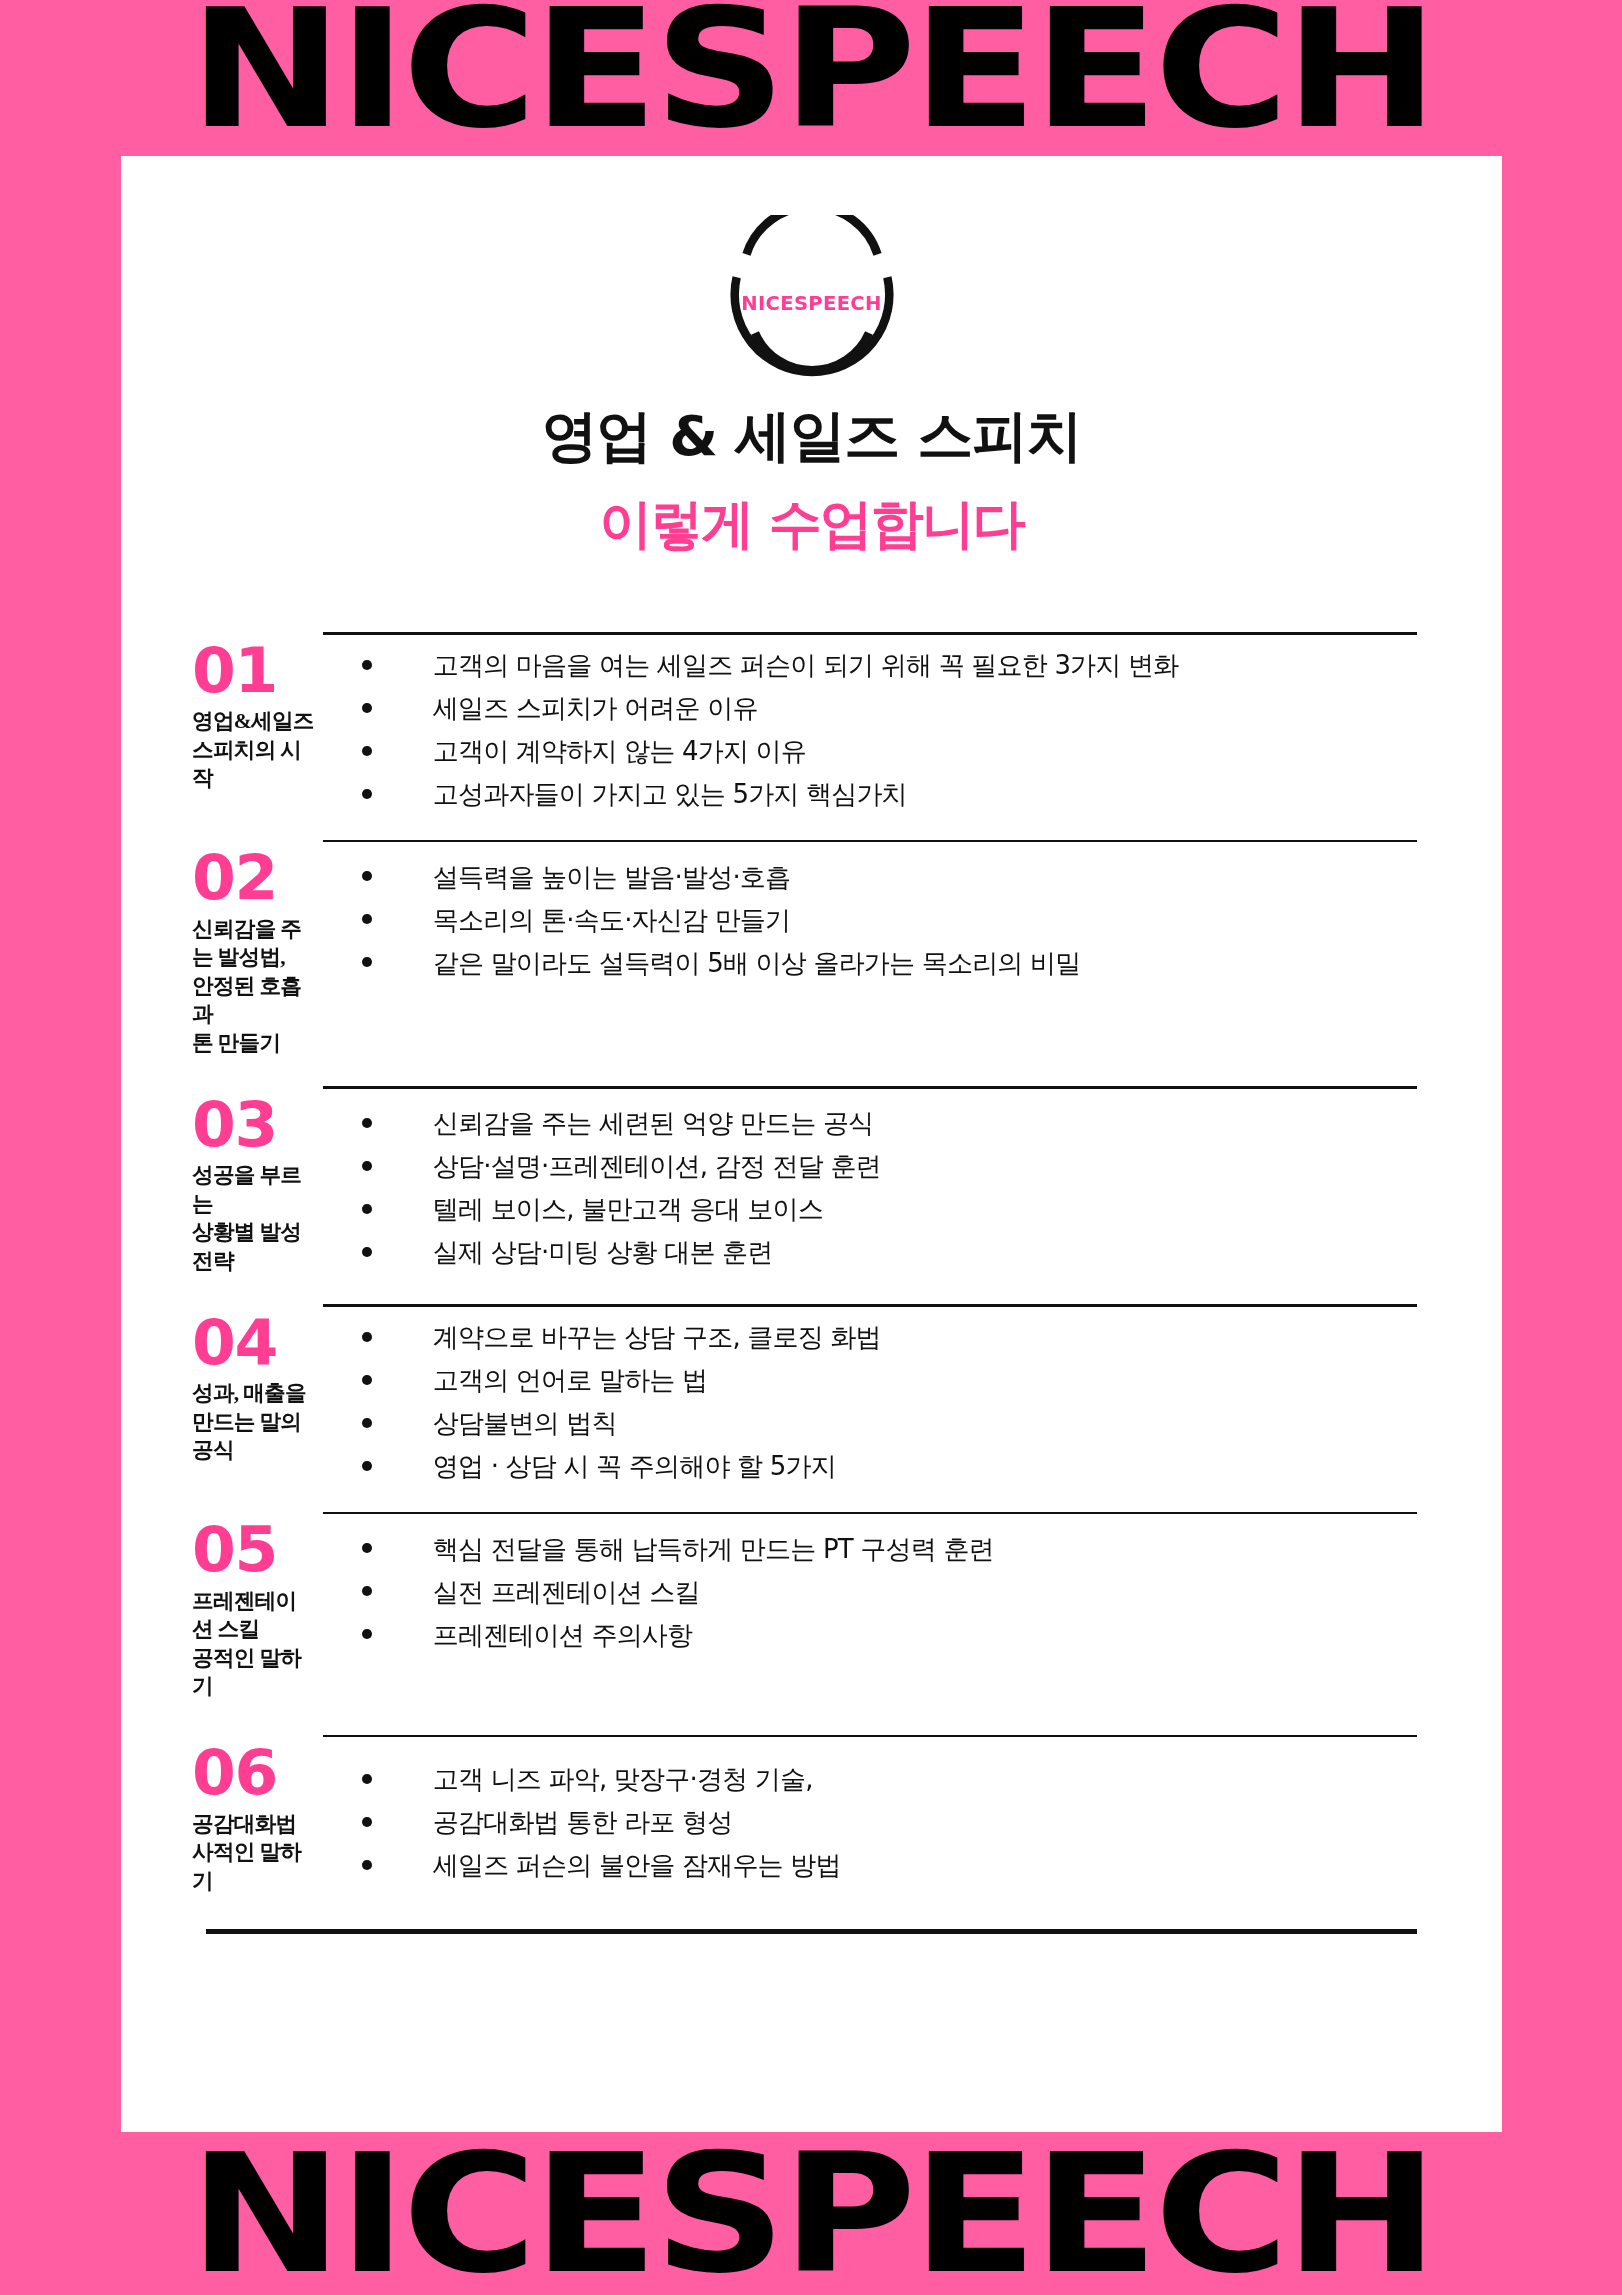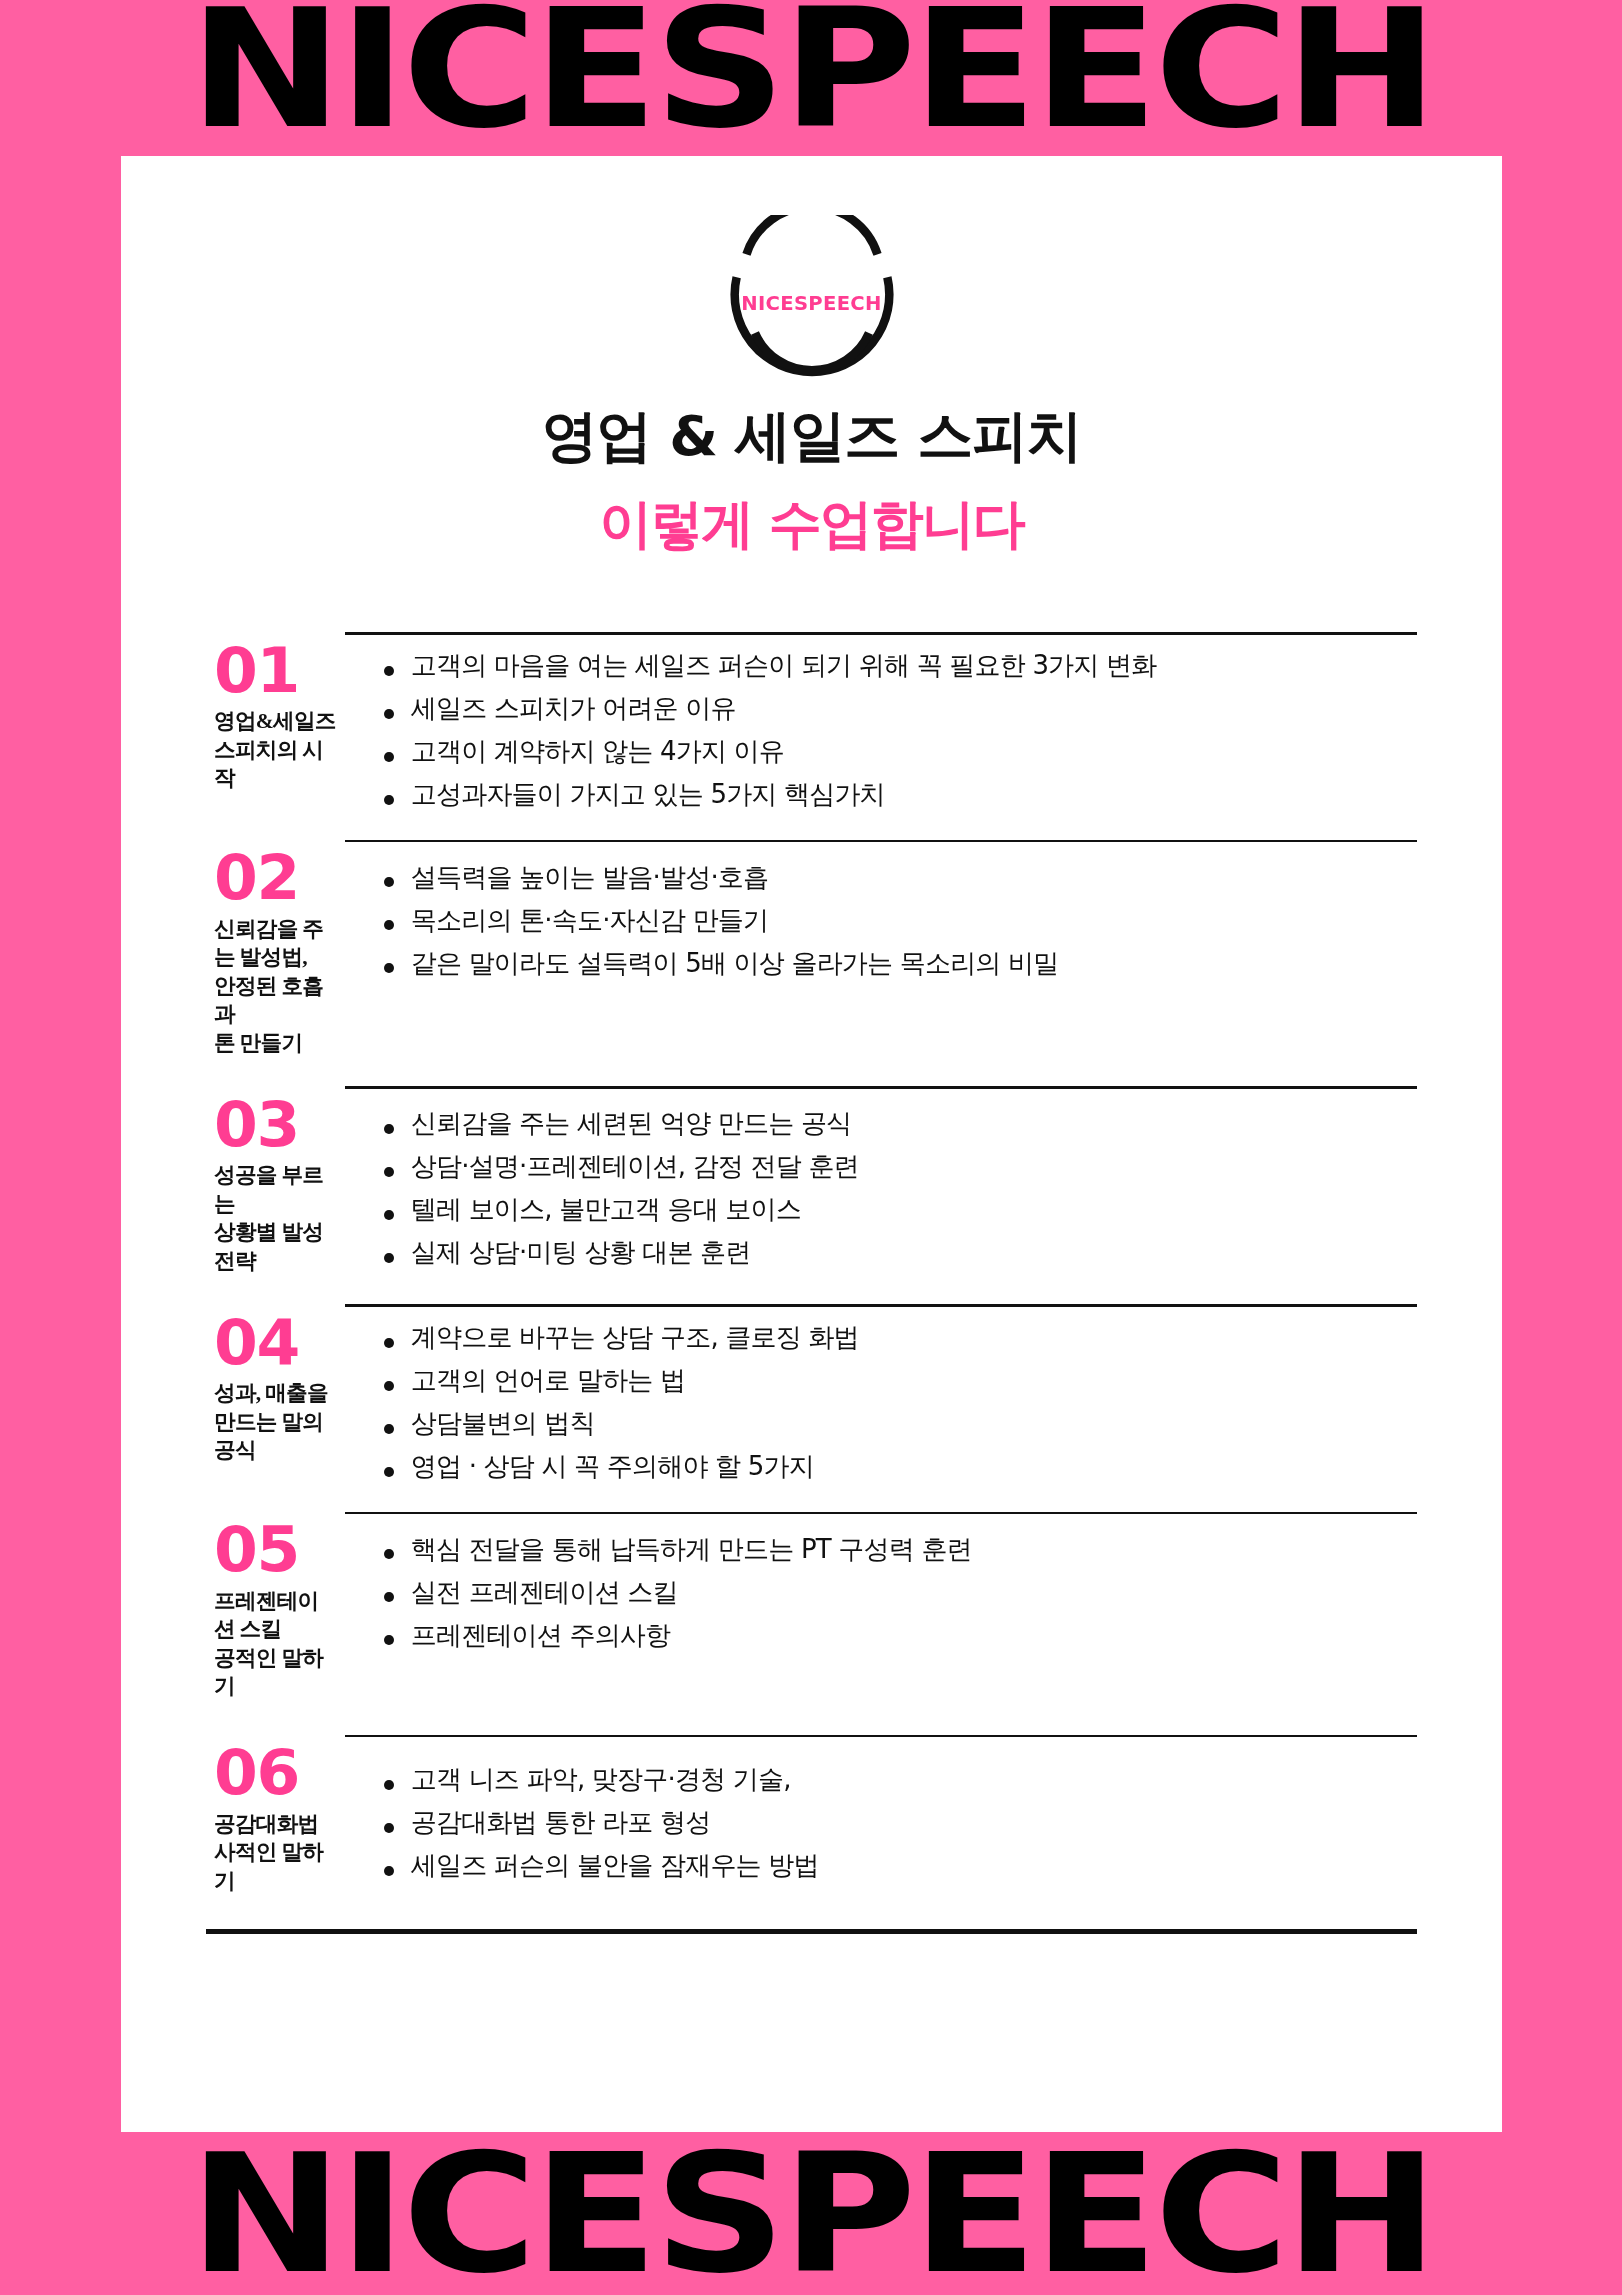--- a/index.html
+++ b/index.html
@@ -91,21 +91,21 @@
     text-align: center;
     font-family: "DejaVu Sans", sans-serif;
     font-weight: 700;
     font-size: 53px;
     color: #FF3D92;
     letter-spacing: -2px;
   }
 
   
   .curriculum {
-    margin: 71px 71px 0 93px;
+    margin: 71px 71px 0 71px;
   }
 
   .module {
     position: relative;
     display: flex;
     align-items: flex-start;
     padding-top: 6.5px;
   }
 
   .rule {
@@ -145,22 +145,23 @@
   }
 
   .bullets {
     flex: 1 1 auto;
     padding-top: 10.5px;
     padding-left: 39px;
   }
 
   .bullet {
     display: flex;
-    align-items: center;
+    align-items: flex-start;
     margin-bottom: 10.5px;
+    gap: 44px;
   }
   .bullet:last-child { margin-bottom: 0; }
 
   .dot {
     flex: 0 0 auto;
     width: 9.8px;
     height: 9.8px;
     border-radius: 50%;
     background: #111;
     margin-top: 10.5px;

